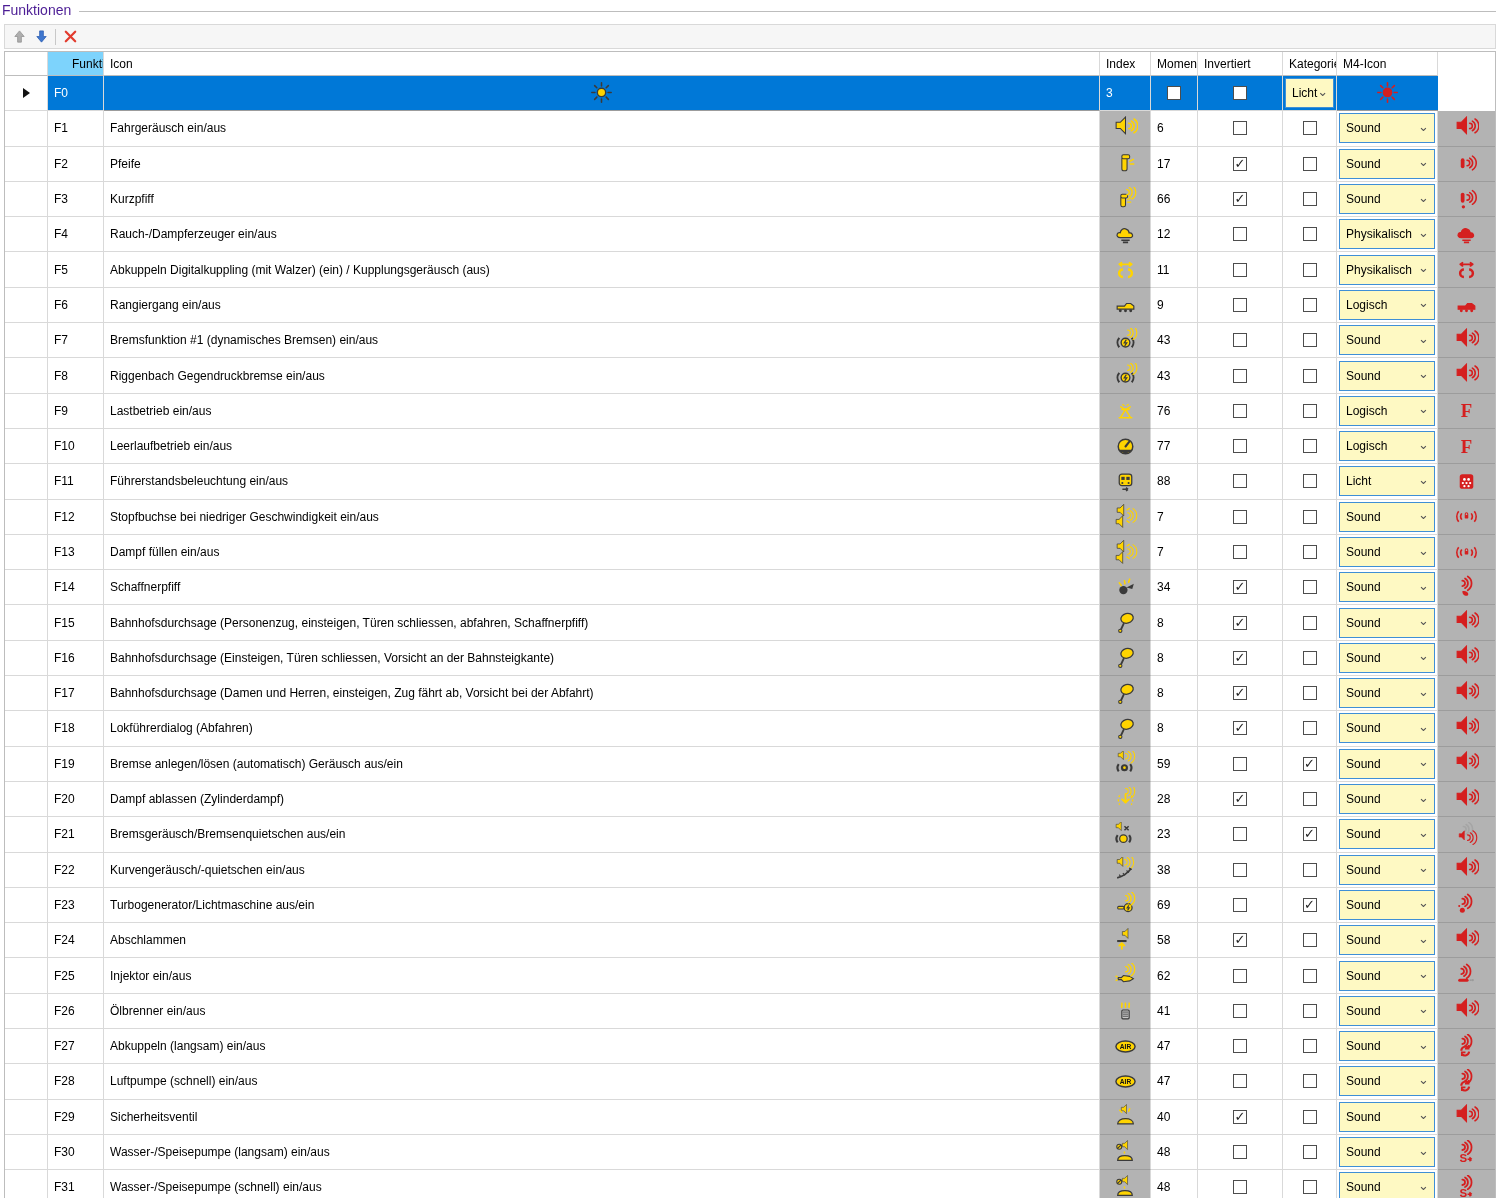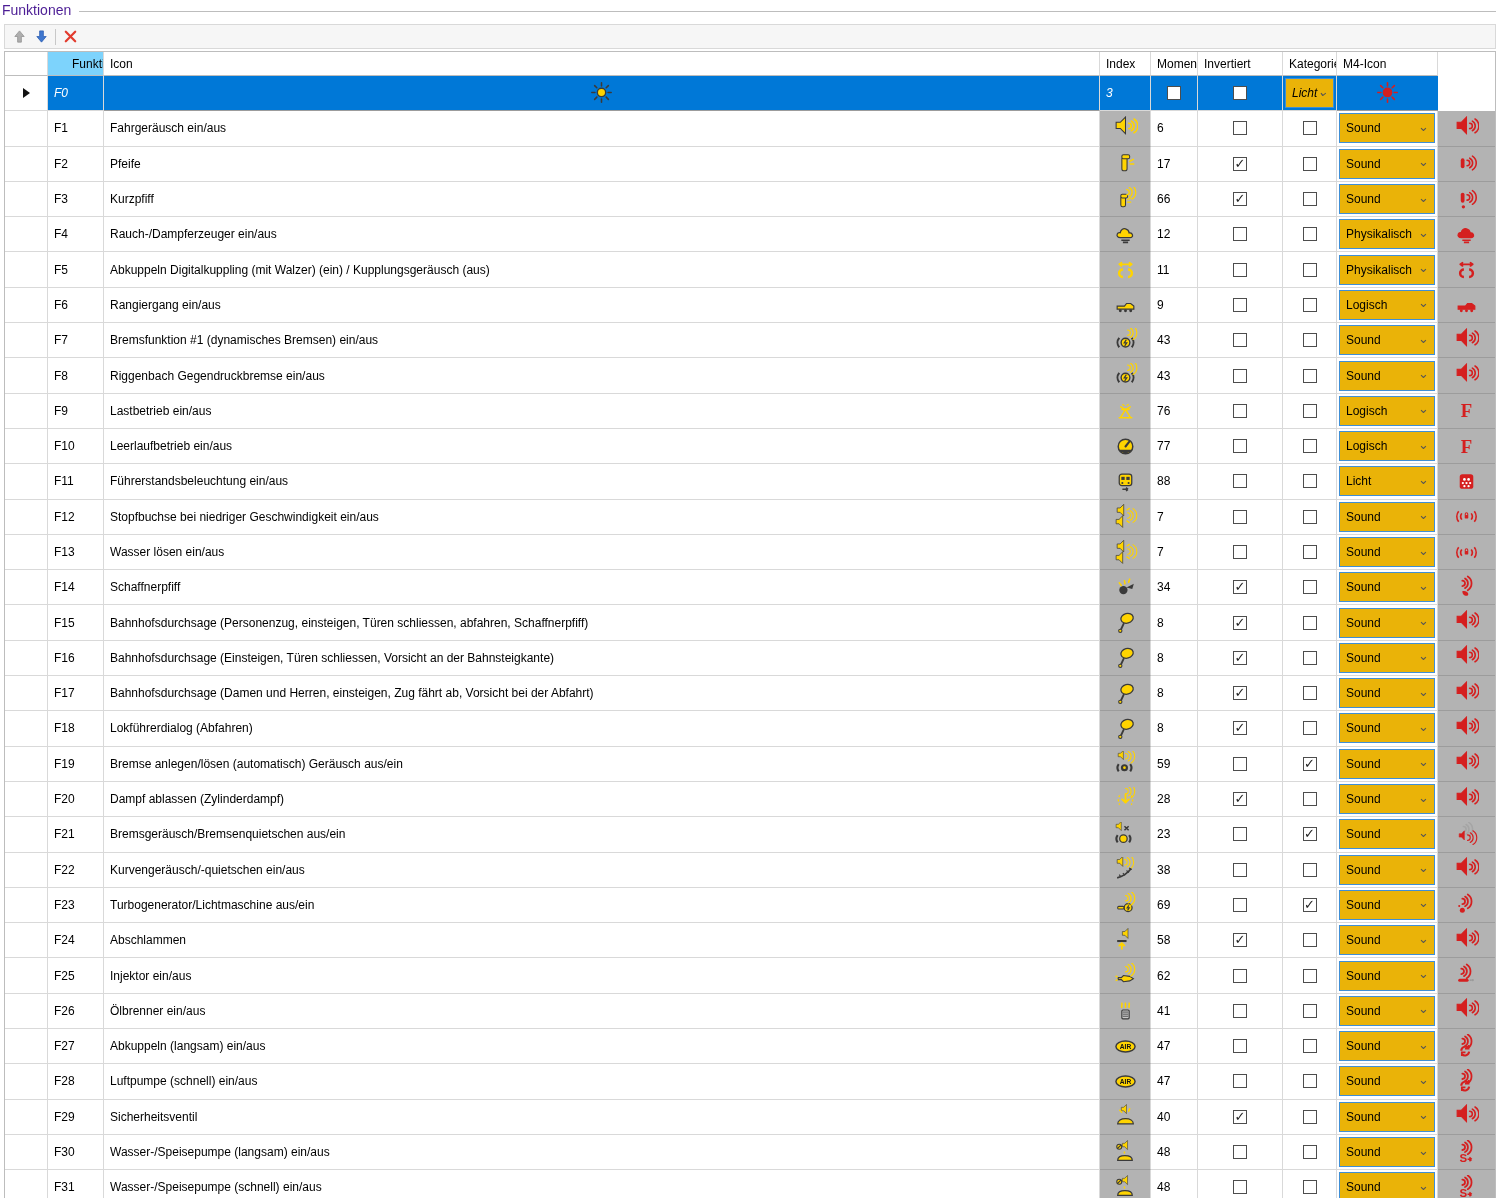--- a/index.html
+++ b/index.html
@@ -16,31 +16,31 @@
   .tbl{margin:2px 2px 0 4px;border:1px solid #bdbdbd;border-bottom:none;box-sizing:border-box;}
   .tr{display:grid;grid-template-columns:43px 56px 1fr 51px 47px 85px 54px 101px 57px;}
   .thead .td{height:24px;font-size:12px;color:#000;background:#fff;border-right:1px solid #d9d9d9;border-bottom:1px solid #bdbdbd;display:flex;align-items:center;padding-left:6px;box-sizing:border-box;white-space:nowrap;overflow:hidden;}
   .thead .td.hl{background:#7dd3fc;padding-left:24px;}
   .tbody .tr{height:35.3px;}
   .tbody .td{border-right:1px solid #d9d9d9;border-bottom:1px solid #d9d9d9;display:flex;align-items:center;box-sizing:border-box;font-size:12px;color:#000;background:#fff;overflow:hidden;white-space:nowrap;}
   .td.rowhdr{justify-content:center;background:#fff;}
   .td.fn,.td.desc,.td.index{padding-left:6px;}
   .td.iconcell,.td.m4cell{background:#b3b3b3;border-bottom:1px solid #9c9c9c;justify-content:center;}
   .td.m4cell{border-right:none;}
-  .tr.selected .td{background:#0078d7;color:#fff;font-style:italic;}
+  .tr.selected .td{background:#0078d7;color:#fff;}
   .tr.selected .td.rowhdr{background:#fff;}
   .tr.selected .td.iconcell,.tr.selected .td.m4cell{background:#0078d7;}
   .cur-arrow{width:0;height:0;border-left:7px solid #111;border-top:5px solid transparent;border-bottom:5px solid transparent;}
   
   .td.ckcell{justify-content:center;}
   .checkbox{width:14px;height:14px;background:#fff;border:1px solid #4d4d4d;box-sizing:border-box;display:flex;align-items:center;justify-content:center;font-size:13px;color:#222;line-height:1;}
   .checkbox.checked::after{content:"✓";margin-top:-1px;}
   
   .td.katcell{padding:2px;}
-  .combo{flex:1;height:30px;background:#eab308;border:1px solid #3f8fd6;display:flex;align-items:center;box-sizing:border-box;}
+  .combo{flex:1;height:30px;background:#fef9c3;border:1px solid #3f8fd6;display:flex;align-items:center;box-sizing:border-box;}
   .combo .combo-text{flex:1;padding-left:6px;font-size:12px;color:#000;}
   .combo .chev{color:#555;font-size:13px;padding-right:5px;margin-top:-4px;}
   .icon-box{width:26px;height:26px;display:flex;align-items:center;justify-content:center;}
 </style>
 </head>
 <body>
 
 <div id="app">
   <div class="panel-title">
     <span class="t">Funktionen</span>
@@ -617,21 +617,21 @@
                 <rect x="10.3" y="10.5" width="3.4" height="3.4" rx="0.6" fill="#D51F1F"></rect>
                 <path d="M10.8 10.5v-1a1.2 1.2 0 0 1 2.4 0v1" fill="none" stroke="#D51F1F" stroke-width="1"></path>
               </svg>
             </span>
           </div>
   </div>
 
   <div class="tr">
     <div class="td rowhdr"></div>
     <div class="td fn">F13</div>
-    <div class="td desc">Wasser lösen ein/aus</div>
+    <div class="td desc">Dampf füllen ein/aus</div>
     <div class="td iconcell">
             <span class="icon-box ic">
               <svg viewBox="0 0 24 24" width="25" height="25">
                 <path transform="translate(4 1) scale(0.7)" d="M0 4v6h4l5 5V-1L4 4H0z" fill="#FFD400" stroke="#3a3a3a" stroke-width="1"></path>
                 <path transform="translate(3 12) scale(0.7)" d="M0 4v6h4l5 5V-1L4 4H0z" fill="#FFD400" stroke="#3a3a3a" stroke-width="1"></path>
                 <path d="M13 6l3-2M13 16l3 2" stroke="#FFD400" stroke-width="1.3"></path>
                 <g fill="none" stroke="#FFD400" stroke-width="1" stroke-linecap="round">
                   <path d="M14 8.4 a2.6 2.6 0 0 1 0 5.2"></path>
                   <path d="M16.6 6.4 a5.2 5.2 0 0 1 0 9.2"></path>
                   <path d="M19.2 4.4 a7.8 7.8 0 0 1 0 13.2"></path>

